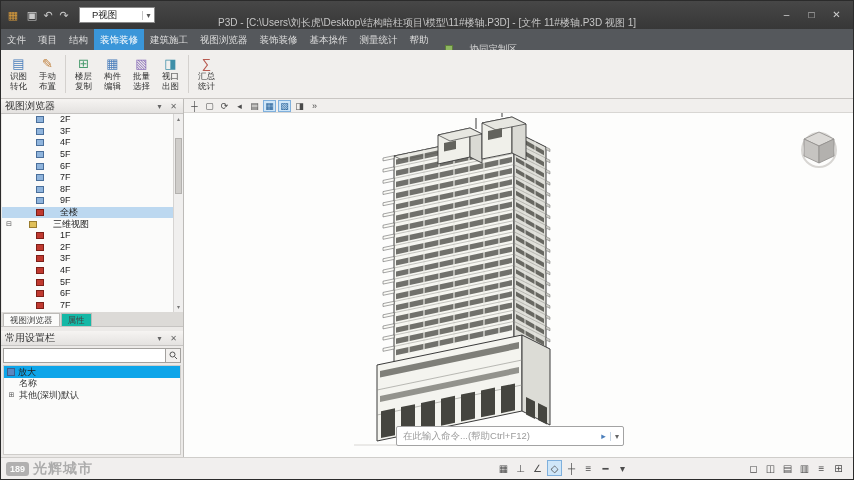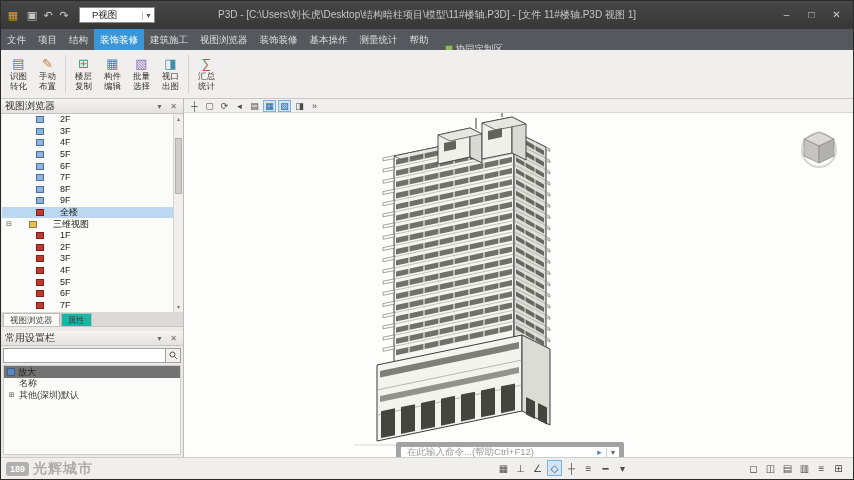--- a/index.html
+++ b/index.html
@@ -8,30 +8,30 @@
     font-family:"Liberation Sans","DejaVu Sans",sans-serif;border:1px solid #2b2b2b;}
   
   .titlebar{position:absolute;left:0;top:0;right:0;height:28px;background:linear-gradient(#474747,#373737);
     display:flex;align-items:center;padding:0 4px;gap:3px;color:#c9c9c9;}
   .qa-ic{width:16px;text-align:center;font-size:11px;color:#c9c9c9;cursor:default;}
   .qa-ic.app{color:#d89b3c;}
   .combo{margin-left:4px;width:76px;height:16px;background:#fff;border:1px solid #8a8a8a;
     display:flex;align-items:center;font-size:9.5px;color:#222;}
   .combo .val{flex:1;padding-left:12px;white-space:nowrap;overflow:hidden;}
   .combo .arr{width:12px;text-align:center;border-left:1px solid #c4c4c4;color:#555;font-size:8px;}
-  .title-text{position:absolute;left:50%;top:0;transform:translateX(-50%);line-height:28px;font-size:10px;
+  .title-text{position:absolute;left:50%;top:8px;transform:translateX(-50%);line-height:28px;font-size:10px;
     color:#c6c6c6;white-space:nowrap;max-width:62%;overflow:hidden;text-overflow:ellipsis;pointer-events:none;}
   .win-controls{margin-left:auto;display:flex;}
   .win-controls span{width:25px;text-align:center;line-height:24px;font-size:10px;color:#cfcfcf;}
   
   .tabrow{position:absolute;left:0;top:28px;right:0;height:21px;background:#55585c;display:flex;align-items:stretch;}
   #ribbon-tabs{display:flex;}
   .rtab{padding:0 6px;line-height:21px;font-size:9.5px;color:#dedede;white-space:nowrap;}
   .rtab.active{background:#3a96d9;color:#fff;}
-  .collab{display:flex;align-items:center;gap:3px;margin-left:10px;font-size:9.5px;color:#d5d5d5;white-space:nowrap;margin-top:19px;}
+  .collab{display:flex;align-items:center;gap:17px;margin-left:10px;font-size:9.5px;color:#d5d5d5;white-space:nowrap;margin-top:19px;}
   .collab-ic{width:8px;height:8px;background:#8fb861;border:1px solid #5e7d3c;display:inline-block;}
   
   .ribbon{position:absolute;left:0;top:49px;right:0;height:49px;background:#f1efed;border-bottom:1px solid #c9c6c3;}
   #ribbon-buttons{display:flex;align-items:stretch;height:100%;padding:2px 3px;}
   .rbtn{width:27px;display:flex;flex-direction:column;align-items:center;justify-content:center;gap:1px;margin:0 1px;}
   .rbtn-ic{font-size:13px;line-height:14px;}
   .rbtn-l{font-size:8.5px;line-height:9px;color:#333;white-space:nowrap;}
   .rsep{width:1px;background:#d4d1ce;margin:3px 3px;}
   
   .sidebar{position:absolute;left:0;top:98px;width:183px;bottom:22px;background:#eceae8;border-right:1px solid #bdbbb8;}
@@ -57,34 +57,34 @@
   .vs-thumb{position:absolute;left:1px;right:1px;top:24px;height:56px;background:#cfcdca;border:1px solid #b3b1ae;}
   .side-tabs{position:absolute;left:0;right:0;top:213px;height:15px;background:#dcdad7;display:flex;align-items:flex-end;
     padding-left:2px;gap:1px;border-bottom:1px solid #c6c4c2;}
   .stab{font-size:8.5px;color:#444;padding:1px 6px;background:#14b8a6;border:1px solid #bdbbb8;border-bottom:none;line-height:10px;}
   .stab.active{background:#fbfbfa;}
   .panel-h.p2{top:232px;}
   .search-row{position:absolute;left:2px;right:2px;top:249px;height:15px;display:flex;}
   .search-row input{flex:1;height:15px;border:1px solid #a3a19e;border-right:none;background:#fff;font-size:9px;padding:0 3px;outline:none;}
   .mag{width:16px;height:15px;border:1px solid #a3a19e;background:#f2f0ee;display:flex;align-items:center;justify-content:center;padding:0;}
   .qs-list{position:absolute;left:2px;right:2px;top:266px;bottom:2px;background:#fbfbfa;border:1px solid #cfcdca;overflow:hidden;}
-  .qs-hrow{height:12px;background:#737373;display:flex;align-items:center;gap:3px;padding-left:3px;font-size:9px;color:#222;}
+  .qs-hrow{height:12px;background:#0ea5e9;display:flex;align-items:center;gap:3px;padding-left:3px;font-size:9px;color:#222;}
   .qs-ic{width:8px;height:8px;background:#5b87c0;border:1px solid #3c5f8d;}
   .qs-row{height:11.5px;display:flex;align-items:center;gap:3px;padding-left:3px;font-size:9px;color:#333;white-space:nowrap;}
   .qs-exp{width:9px;text-align:center;font-size:7px;color:#555;}
   .qs-ind{width:9px;}
   
   .viewport{position:absolute;left:183px;top:98px;right:0;bottom:22px;background:#fdfdfc;overflow:hidden;}
   .vp-strip{position:absolute;left:0;right:0;top:0;height:14px;background:#f1efed;border-bottom:1px solid #d8d6d3;
     display:flex;align-items:center;padding-left:4px;gap:2px;z-index:2;}
   .vic{width:13px;height:12px;line-height:11px;text-align:center;font-size:9px;color:#4a4a4a;border:1px solid transparent;}
   .vic.active{background:#cfe6f8;border-color:#7fb0dd;color:#1f5c96;}
   #model-svg{position:absolute;left:0;top:0;width:671px;height:360px;}
   .viewcube{position:absolute;right:12px;top:26px;width:44px;height:44px;z-index:3;}
-  .cmdbar{position:absolute;left:212px;top:343px;width:228px;height:20px;background:#fff;border:5px solid #a3a3a3;
+  .cmdbar{position:absolute;left:212px;top:327px;width:228px;height:20px;background:#fff;border:1px solid #a3a3a3;
     border-radius:2px;display:flex;align-items:center;z-index:4;}
   .cmd-text{flex:1;font-size:9.5px;color:#9b9b9b;padding-left:6px;white-space:nowrap;overflow:hidden;}
   .cmd-run{width:13px;text-align:center;color:#4a7ebb;font-size:9px;}
   .cmd-dd{width:13px;text-align:center;border-left:1px solid #c4d4e4;color:#666;font-size:8px;}
   
   .statusbar{position:absolute;left:0;right:0;bottom:0;height:22px;background:#f1efee;border-top:1px solid #cfcdca;}
   .snapgrp{position:absolute;left:494px;top:2px;display:flex;}
   .panelgrp{position:absolute;right:6px;top:2px;display:flex;}
   .sic{width:15px;height:16px;line-height:16px;text-align:center;font-size:10px;color:#4c4c4c;margin:0 1px;border:1px solid transparent;}
   .sic.active{background:#cfe6f8;border-color:#7fb0dd;}

